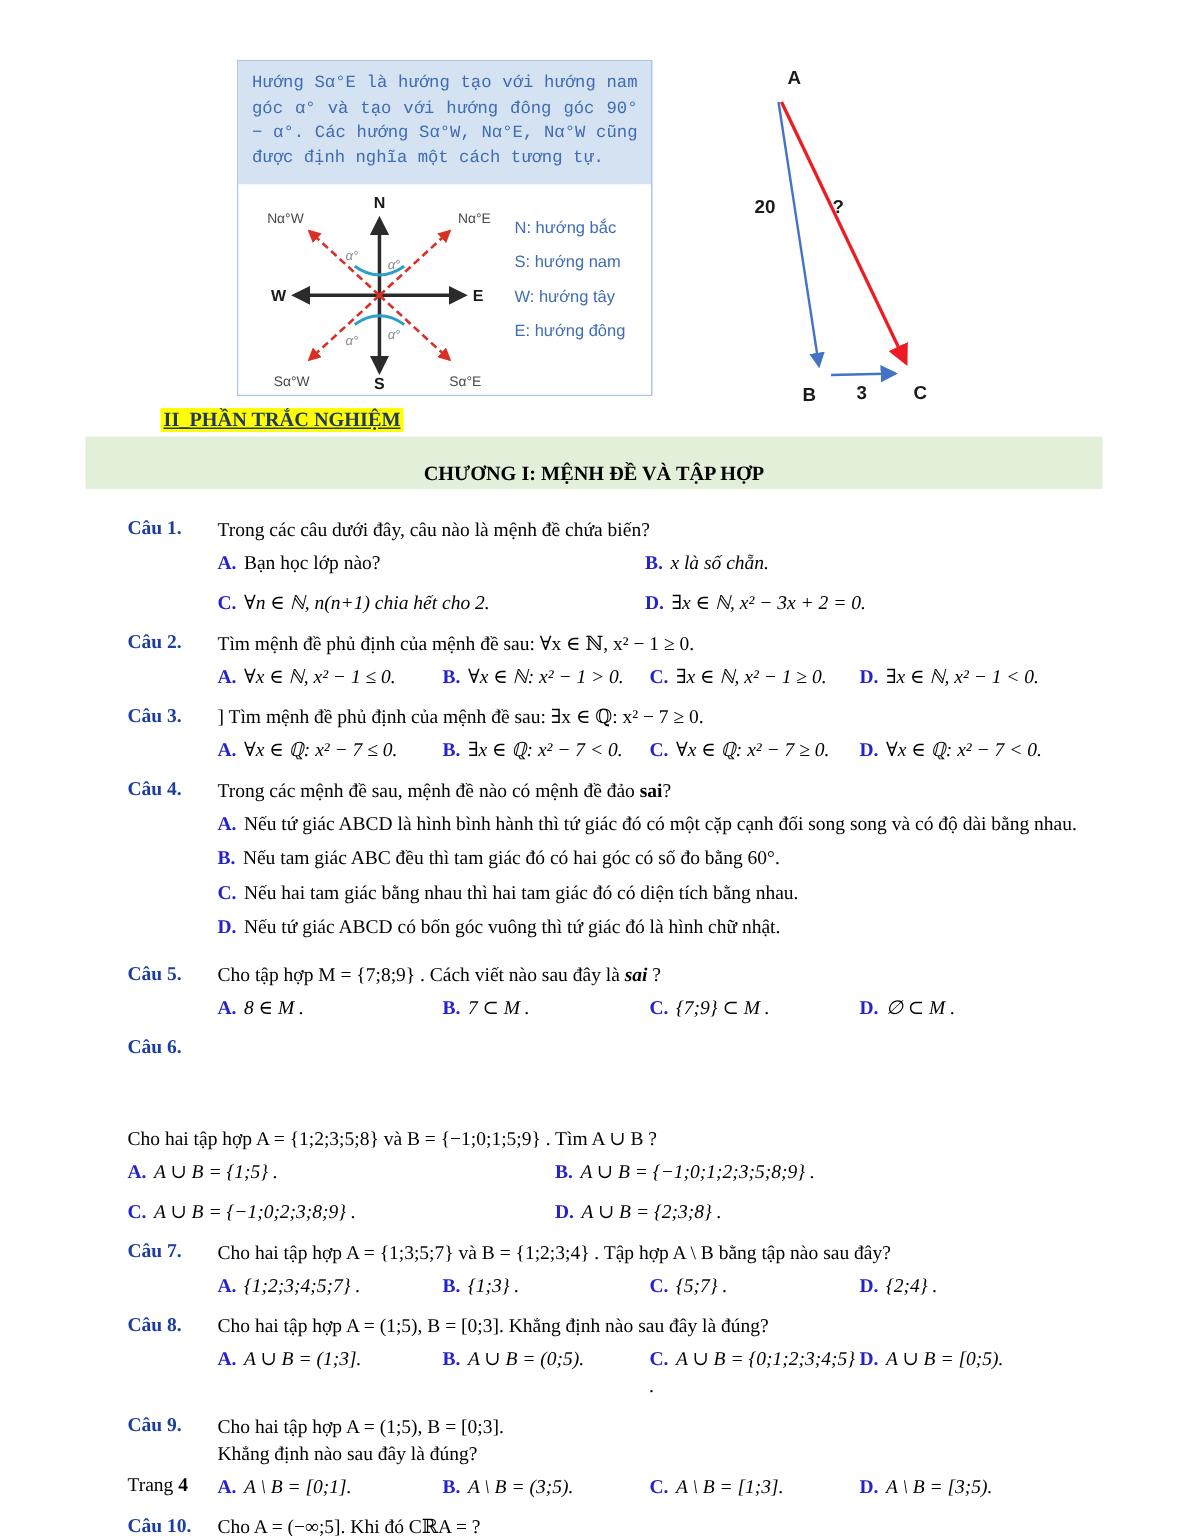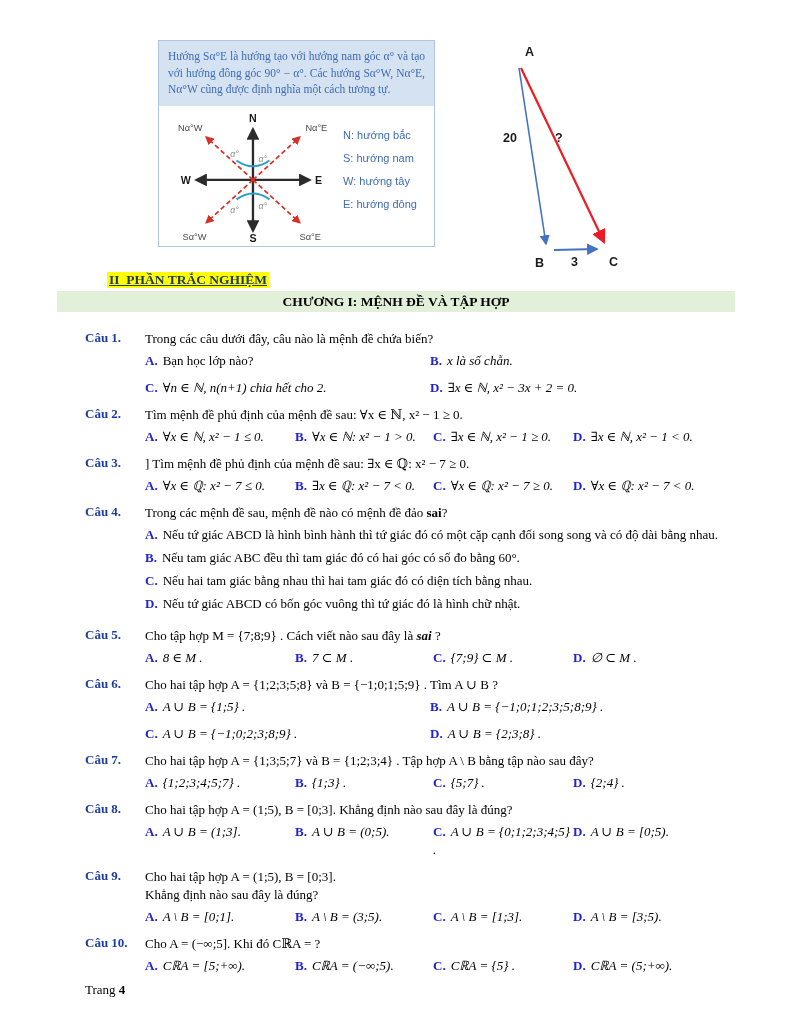--- a/index.html
+++ b/index.html
@@ -1,35 +1,35 @@
 <!DOCTYPE html>
 <html><head>
 <meta charset="utf-8">
 <style>
   html,body{margin:0;padding:0;background:#ffffff;}
   .page{position:relative;width:792px;height:1024px;background:#ffffff;overflow:hidden;
         font-family:"Liberation Serif","DejaVu Serif",serif;font-size:13px;color:#000;}
 
   
   .info-box{position:absolute;left:158px;top:40px;width:277px;border:1px solid #aec6e2;box-sizing:border-box;}
-  .info-text{background:#d5e2f1;color:#3e6cb5;font-family:Liberation Serif, serif;
+  .info-text{background:#d5e2f1;color:#3e6cb5;font-family:Liberation Mono, monospace;
              font-size:11.5px;line-height:1.45;text-align:justify;padding:7px 9px 8px 9px;}
   .compass-area{background:#ffffff;display:flex;align-items:flex-start;padding:4px 2px 2px 2px;}
   .compass-legend{font-family:"Liberation Sans","DejaVu Sans",sans-serif;font-size:11px;color:#3e6cb5;
                   padding-top:14px;line-height:23px;white-space:nowrap;}
 
   
   .triangle-fig{position:absolute;left:475px;top:36px;}
 
   
   .flow{position:absolute;top:272px;left:0;right:0;}
   .part-title{display:inline-block;margin-left:107px;background:#ffff00;color:#1f3864;font-weight:bold;
               font-size:13.5px;text-decoration:underline;padding:0 2px;}
   .chapter-bar{margin:3px 57px 0 57px;background:#e2efd9;text-align:center;font-weight:bold;
-               font-size:13.5px;padding:3px 0 2px 0;}
+               font-size:13.5px;padding:17px 0 2px 0;}
 
   
   .questions{padding:18px 57px 0 85px;}
   .q{display:flex;margin-bottom:9px;}
   .qn{flex:0 0 60px;font-weight:bold;color:#1c3da0;}
   .qb{flex:1;min-width:0;}
   .qt{line-height:18px;}
   .qt .em-b{font-weight:bold;}
   .qt .em-bi{font-weight:bold;font-style:italic;}
   .opts{margin-top:4px;}
@@ -185,21 +185,21 @@
           <div class="qt"><span>Cho tập hợp M = {7;8;9} . Cách viết nào sau đây là </span><span class="em-bi">sai</span><span> ?</span></div>
           <div class="opts g4">
             <div class="opt"><span class="ol">A.</span><span class="ot fm">8 ∈ M .</span></div>
             <div class="opt"><span class="ol">B.</span><span class="ot fm">7 ⊂ M .</span></div>
             <div class="opt"><span class="ol">C.</span><span class="ot fm">{7;9} ⊂ M .</span></div>
             <div class="opt"><span class="ol">D.</span><span class="ot fm">∅ ⊂ M .</span></div>
           </div>
         </div>
       </div>
 
-      <div class="q" style="">
+      <div class="q" style="flex-direction:column;">
         <div class="qn">Câu 6.</div>
         <div class="qb">
           <div class="qt">Cho hai tập hợp A = {1;2;3;5;8} và B = {−1;0;1;5;9} . Tìm A ∪ B ?</div>
           <div class="opts g2">
             <div class="opt"><span class="ol">A.</span><span class="ot fm">A ∪ B = {1;5} .</span></div>
             <div class="opt"><span class="ol">B.</span><span class="ot fm">A ∪ B = {−1;0;1;2;3;5;8;9} .</span></div>
             <div class="opt"><span class="ol">C.</span><span class="ot fm">A ∪ B = {−1;0;2;3;8;9} .</span></div>
             <div class="opt"><span class="ol">D.</span><span class="ot fm">A ∪ B = {2;3;8} .</span></div>
           </div>
         </div>

